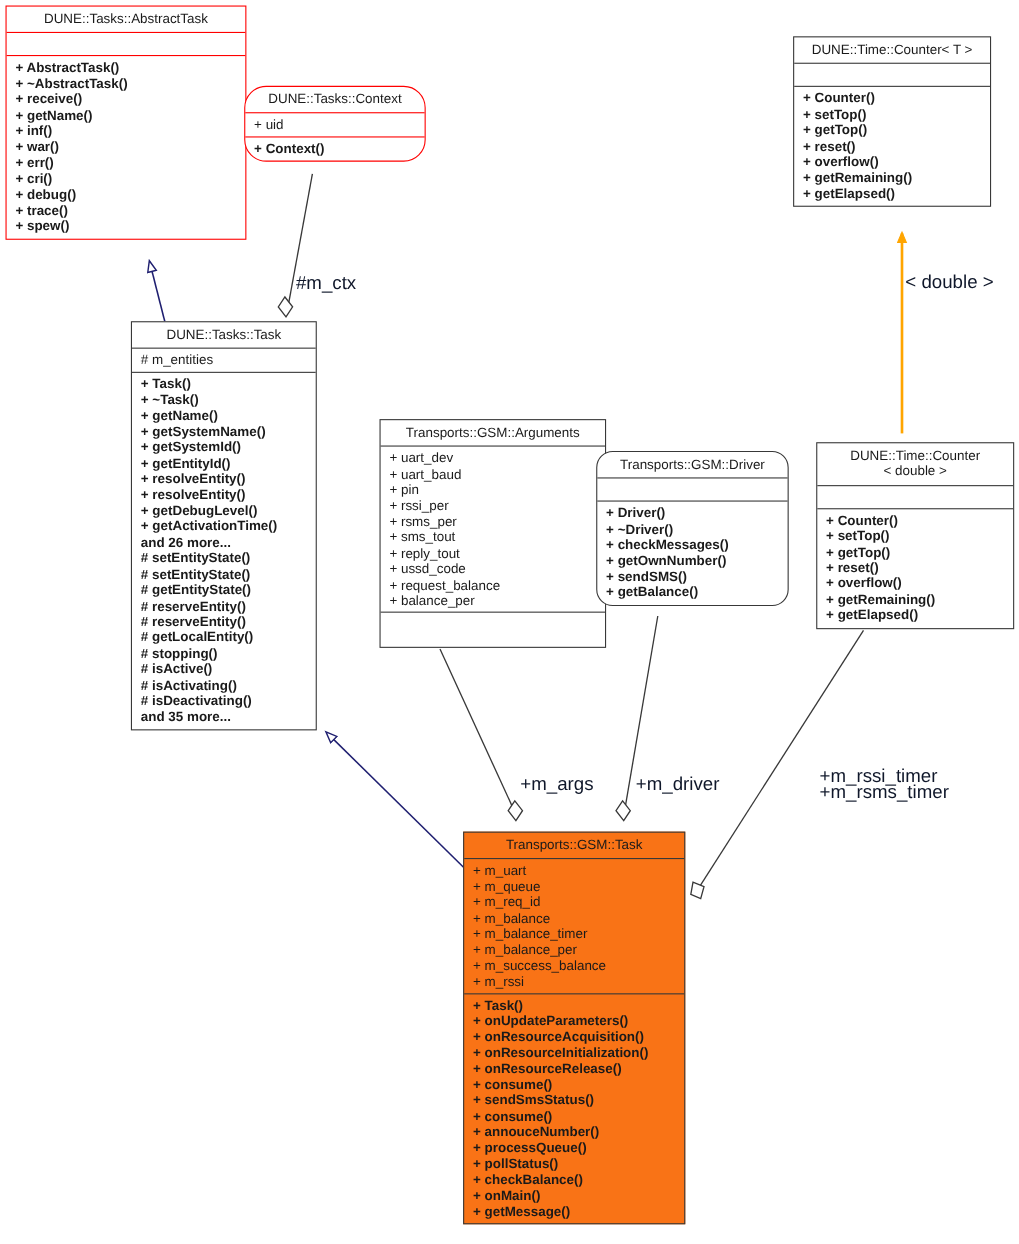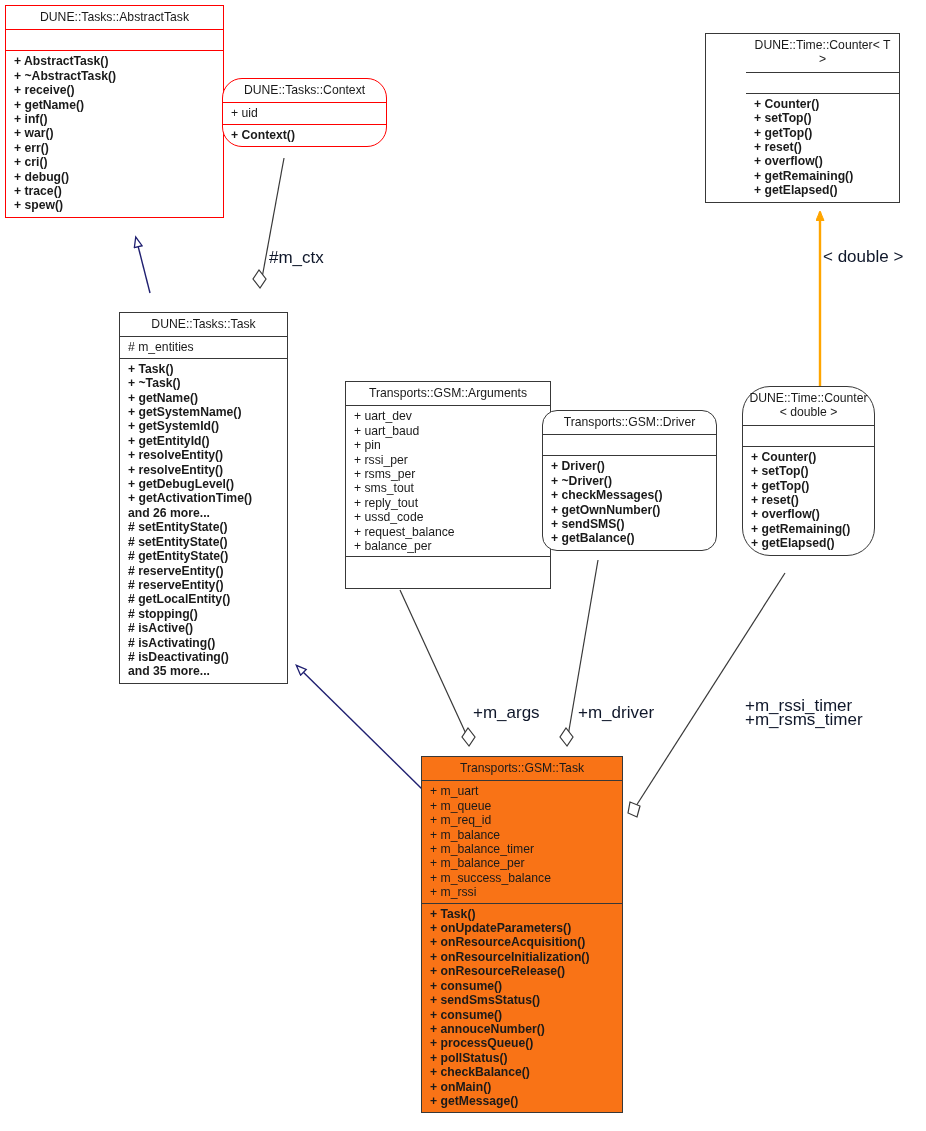--- a/index.html
+++ b/index.html
@@ -146,35 +146,35 @@
   <div class="umlbox red" style="left:222px; top:78px; width:165px;border-radius:20px;">
     <div class="title">DUNE::Tasks::Context</div>
     <div class="attrs">
       <div class="row">+ uid</div>
     </div>
     <div class="ops">
       <div class="row">+ Context()</div>
     </div>
   </div>
 
-  <div class="umlbox" style="left:705px; top:33px; width:195px;padding-left:40px;">
+  <div class="umlbox" style="left:721px; top:33px; width:180px;">
     <div class="title">DUNE::Time::Counter&lt; T &gt;</div>
     <div class="attrs"></div>
     <div class="ops">
       <div class="row">+ Counter()</div>
       <div class="row">+ setTop()</div>
       <div class="row">+ getTop()</div>
       <div class="row">+ reset()</div>
       <div class="row">+ overflow()</div>
       <div class="row">+ getRemaining()</div>
       <div class="row">+ getElapsed()</div>
     </div>
   </div>
 
-  <div class="umlbox" style="left:119px; top:292px; width:169px;margin-top:20px;">
+  <div class="umlbox" style="left:119px; top:292px; width:169px;">
     <div class="title">DUNE::Tasks::Task</div>
     <div class="attrs">
       <div class="row"># m_entities</div>
     </div>
     <div class="ops">
       <div class="row">+ Task()</div>
       <div class="row">+ ~Task()</div>
       <div class="row">+ getName()</div>
       <div class="row">+ getSystemName()</div>
       <div class="row">+ getSystemId()</div>
@@ -221,21 +221,21 @@
     <div class="ops">
       <div class="row">+ Driver()</div>
       <div class="row">+ ~Driver()</div>
       <div class="row">+ checkMessages()</div>
       <div class="row">+ getOwnNumber()</div>
       <div class="row">+ sendSMS()</div>
       <div class="row">+ getBalance()</div>
     </div>
   </div>
 
-  <div class="umlbox" style="left:742px; top:386px; width:133px;border-radius:28px;">
+  <div class="umlbox" style="left:742px; top:402px; width:180px;">
     <div class="title">DUNE::Time::Counter
 &lt; double &gt;</div>
     <div class="attrs"></div>
     <div class="ops">
       <div class="row">+ Counter()</div>
       <div class="row">+ setTop()</div>
       <div class="row">+ getTop()</div>
       <div class="row">+ reset()</div>
       <div class="row">+ overflow()</div>
       <div class="row">+ getRemaining()</div>

